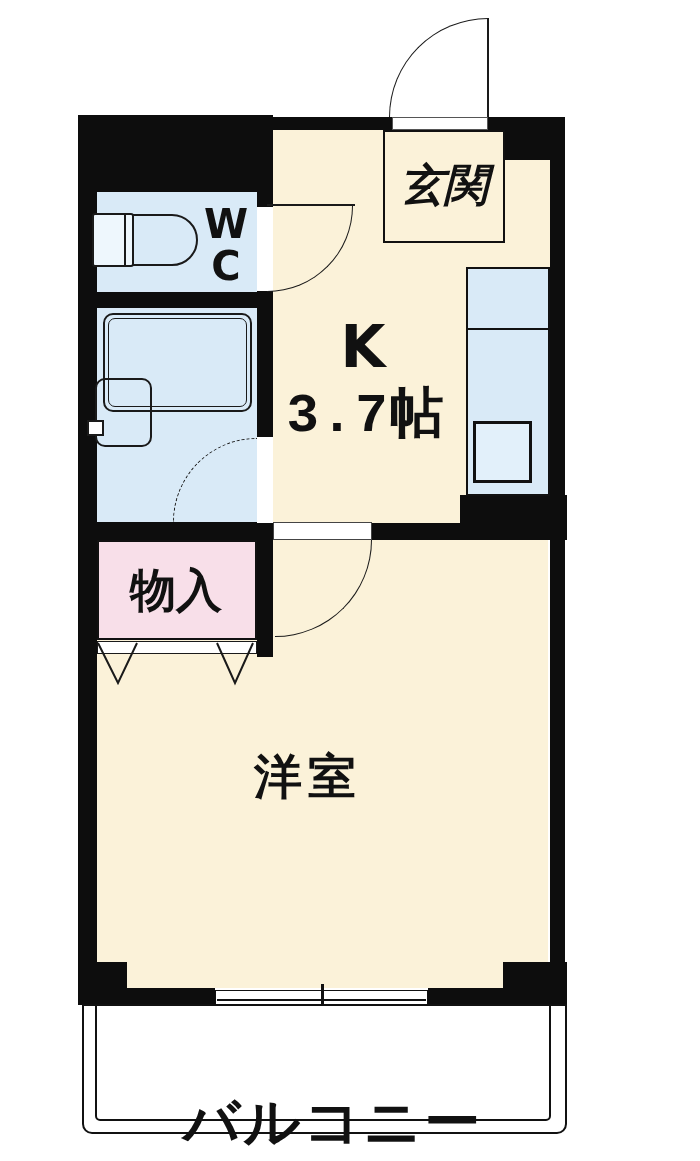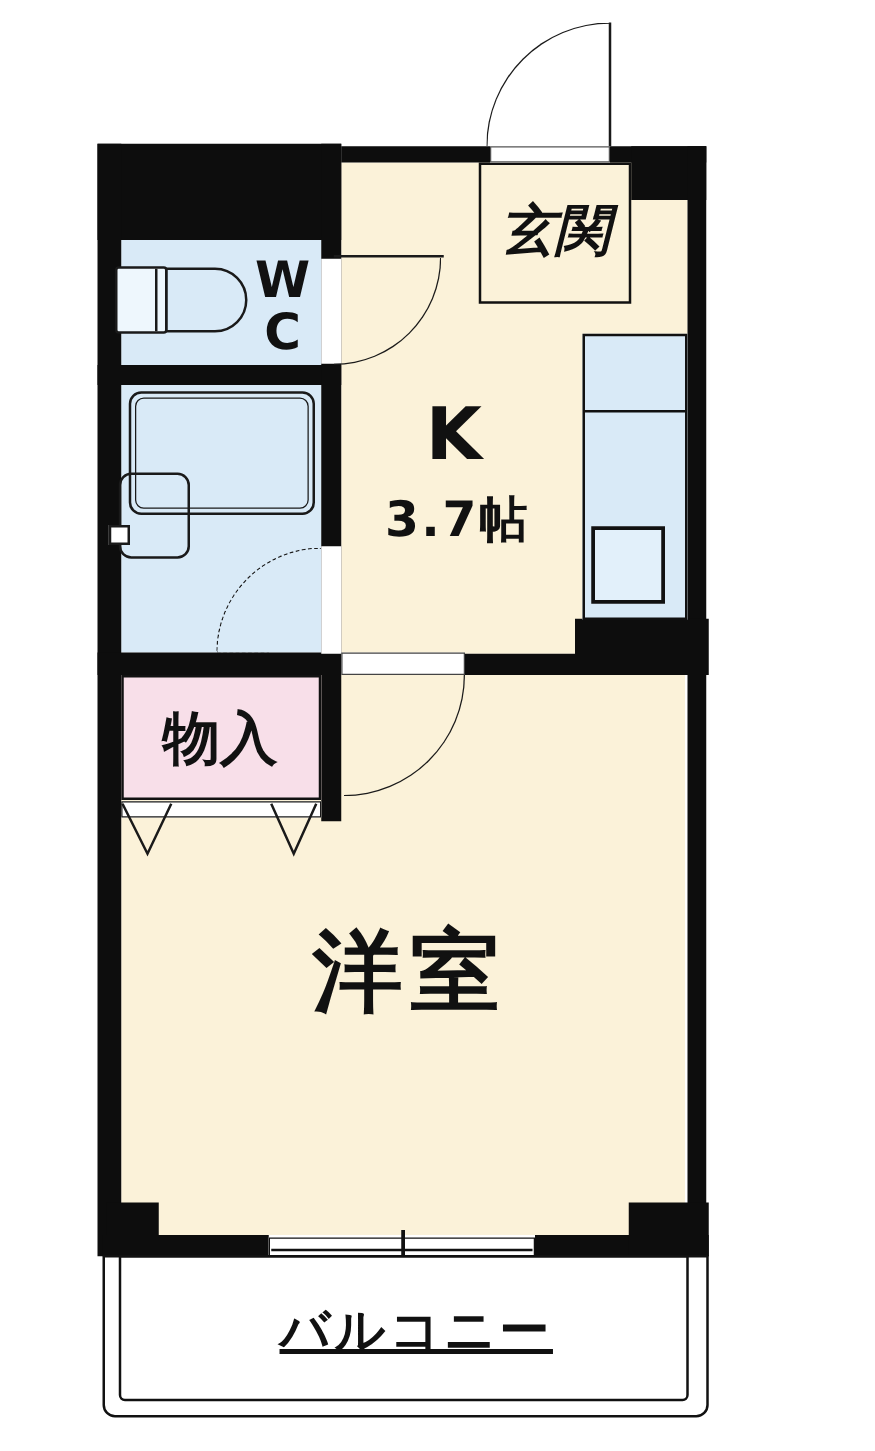--- a/index.html
+++ b/index.html
@@ -87,18 +87,18 @@
 
   <div class="abs" style="left:82px;top:1004px;width:485px;height:130px;border:2.5px solid #111;border-radius:0 0 10px 10px;background:#fff;"></div>
   <div class="abs" style="left:95px;top:1004px;width:456px;height:117px;border:2px solid #111;border-radius:0 0 5px 5px;"></div>
 
   <div class="label" style="left:444px;top:185px;font-size:44px;font-style:italic;">玄関</div>
   <div class="label" style="left:226px;top:246px;font-size:40px;">
     <div>W</div>
     <div>C</div>
   </div>
   <div class="label" style="left:363px;top:347px;font-size:58px;">K</div>
-  <div class="label" style="left:366px;top:417px;font-size:39px;letter-spacing:2px;">3.7帖</div>
+  <div class="label" style="left:366px;top:417px;font-size:54px;letter-spacing:2px;font-family:Liberation Mono, monospace;">3.7帖</div>
   <div class="label" style="left:176px;top:591px;font-size:46px;">物入</div>
-  <div class="label" style="left:328px;top:777px;font-size:72px;letter-spacing:6px;">洋室</div>
-  <div class="label" style="left:333px;top:1065px;font-size:40px;letter-spacing:3px;text-decoration:underline;">バルコニー</div>
+  <div class="label" style="left:308px;top:777px;font-size:48px;letter-spacing:6px;">洋室</div>
+  <div class="label" style="left:333px;top:1122px;font-size:56px;letter-spacing:3px;">バルコニー</div>
 
 </div>
 
 </body></html>

